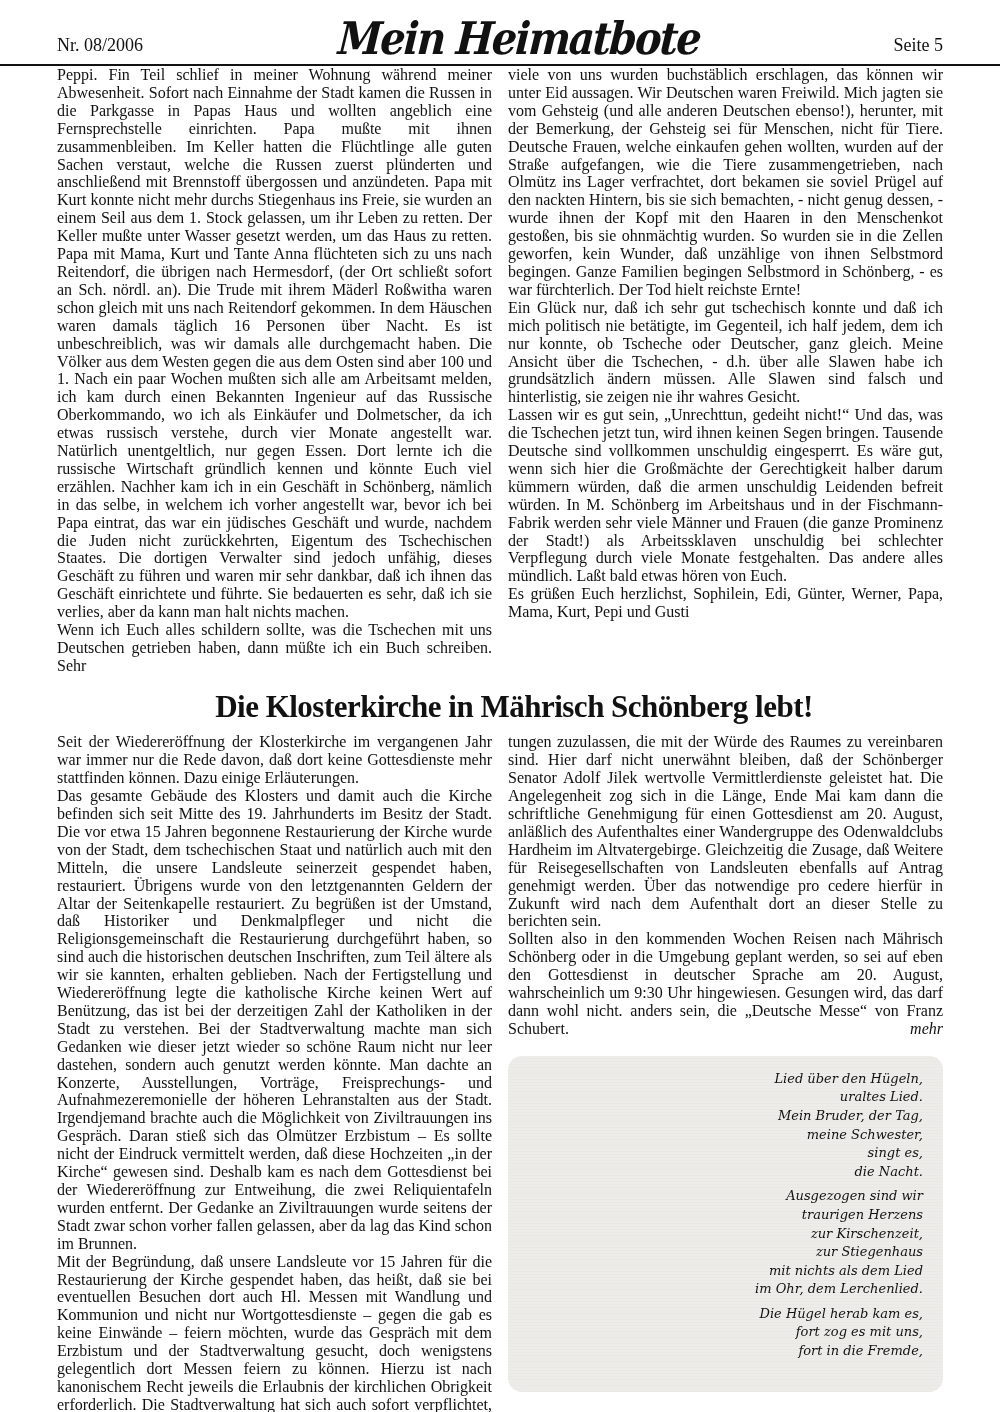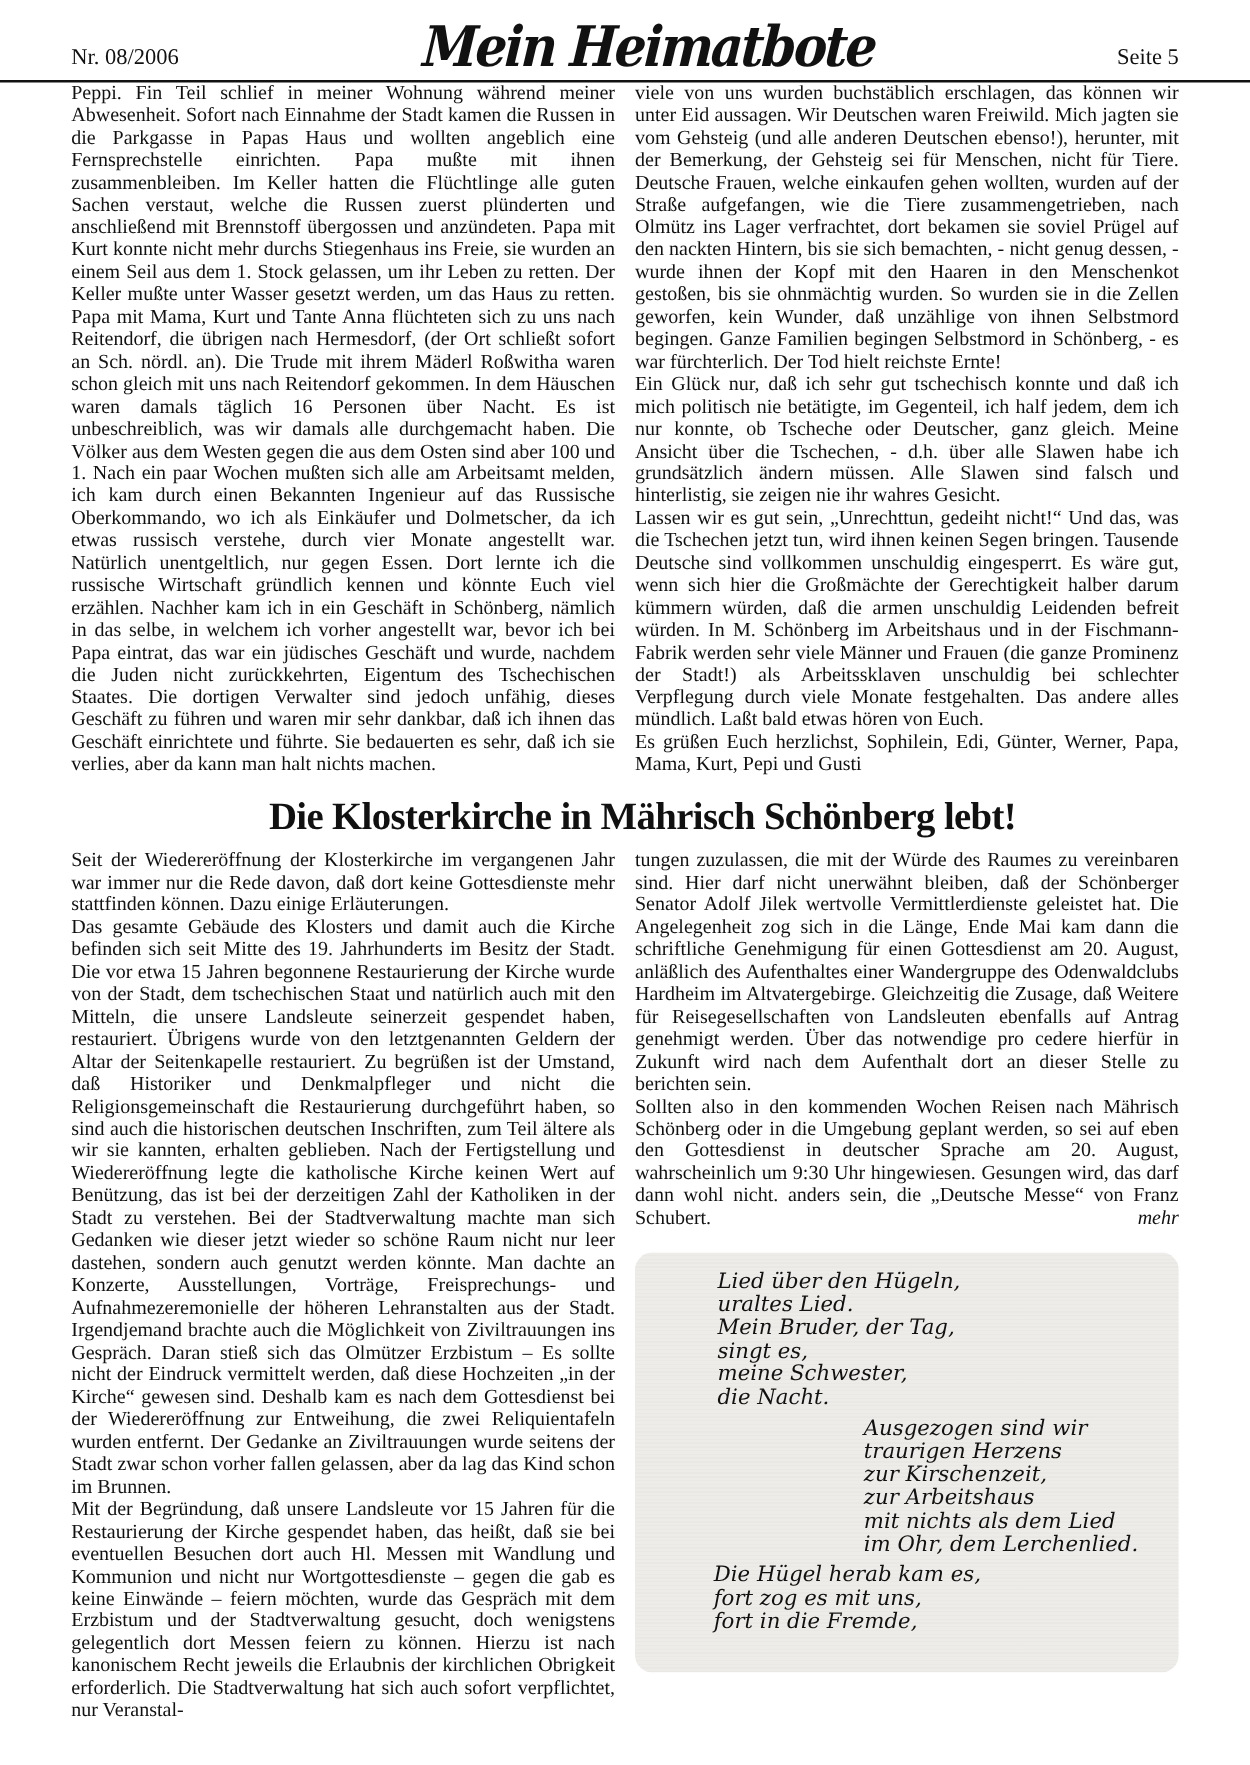--- a/index.html
+++ b/index.html
@@ -43,41 +43,42 @@
     background-image:repeating-linear-gradient(0deg, rgba(0,0,0,0.015) 0 1px, rgba(255,255,255,0.02) 1px 3px);
     padding:14px 20px 22px 20px; min-height:336px; box-sizing:border-box;
   }
   .poem-title {
     text-align:center; font-family:"DejaVu Serif", serif;
     font-weight:bold; font-style:italic; font-size:27px;
     letter-spacing:1px; margin:2px 0 14px 0;
   }
   .poem-line, .poem-author {
     font-family:"DejaVu Serif", serif; font-style:italic;
-    font-size:17px; line-height:18.6px; white-space:nowrap;
+    font-size:13px; line-height:18.6px; white-space:nowrap;text-align:right;
   }
   .stanza { margin:0; }
   .s1 { margin-left:46px; margin-bottom:6px; }
   .s2 { margin-left:163px; margin-bottom:6px; }
   .s3 { margin-left:43px; }
 </style>
 </head>
 <body>
 
 <div class="page">
 
   <div class="hdr">
     <span class="issue">Nr. 08/2006</span>
     <span class="masthead">Mein Heimatbote</span>
     <span class="pageno">Seite 5</span>
   </div>
 
   <div class="cols article1">
     <div class="col">
         <p class="body-p">Peppi. Fin Teil schlief in meiner Wohnung während meiner Abwesenheit. Sofort nach Einnahme der Stadt kamen die Russen in die Parkgasse in Papas Haus und wollten angeblich eine Fernsprechstelle einrichten. Papa mußte mit ihnen zusammenbleiben. Im Keller hatten die Flüchtlinge alle guten Sachen verstaut, welche die Russen zuerst plünderten und anschließend mit Brennstoff übergossen und anzündeten. Papa mit Kurt konnte nicht mehr durchs Stiegenhaus ins Freie, sie wurden an einem Seil aus dem 1. Stock gelassen, um ihr Leben zu retten. Der Keller mußte unter Wasser gesetzt werden, um das Haus zu retten. Papa mit Mama, Kurt und Tante Anna flüchteten sich zu uns nach Reitendorf, die übrigen nach Hermesdorf, (der Ort schließt sofort an Sch. nördl. an). Die Trude mit ihrem Mäderl Roßwitha waren schon gleich mit uns nach Reitendorf gekommen. In dem Häuschen waren damals täglich 16 Personen über Nacht. Es ist unbeschreiblich, was wir damals alle durchgemacht haben. Die Völker aus dem Westen gegen die aus dem Osten sind aber 100 und 1. Nach ein paar Wochen mußten sich alle am Arbeitsamt melden, ich kam durch einen Bekannten Ingenieur auf das Russische Oberkommando, wo ich als Einkäufer und Dolmetscher, da ich etwas russisch verstehe, durch vier Monate angestellt war. Natürlich unentgeltlich, nur gegen Essen. Dort lernte ich die russische Wirtschaft gründlich kennen und könnte Euch viel erzählen. Nachher kam ich in ein Geschäft in Schönberg, nämlich in das selbe, in welchem ich vorher angestellt war, bevor ich bei Papa eintrat, das war ein jüdisches Geschäft und wurde, nachdem die Juden nicht zurückkehrten, Eigentum des Tschechischen Staates. Die dortigen Verwalter sind jedoch unfähig, dieses Geschäft zu führen und waren mir sehr dankbar, daß ich ihnen das Geschäft einrichtete und führte. Sie bedauerten es sehr, daß ich sie verlies, aber da kann man halt nichts machen.</p>
+        <p class="body-p">Wenn ich Euch alles schildern sollte, was die Tschechen mit uns Deutschen getrieben haben, dann müßte ich ein Buch schreiben. Sehr</p>
       </div>
     <div class="col">
         <p class="body-p">viele von uns wurden buchstäblich erschlagen, das können wir unter Eid aussagen. Wir Deutschen waren Freiwild. Mich jagten sie vom Gehsteig (und alle anderen Deutschen ebenso!), herunter, mit der Bemerkung, der Gehsteig sei für Menschen, nicht für Tiere. Deutsche Frauen, welche einkaufen gehen wollten, wurden auf der Straße aufgefangen, wie die Tiere zusammengetrieben, nach Olmütz ins Lager verfrachtet, dort bekamen sie soviel Prügel auf den nackten Hintern, bis sie sich bemachten, - nicht genug dessen, - wurde ihnen der Kopf mit den Haaren in den Menschenkot gestoßen, bis sie ohnmächtig wurden. So wurden sie in die Zellen geworfen, kein Wunder, daß unzählige von ihnen Selbstmord begingen. Ganze Familien begingen Selbstmord in Schönberg, - es war fürchterlich. Der Tod hielt reichste Ernte!</p>
         <p class="body-p">Ein Glück nur, daß ich sehr gut tschechisch konnte und daß ich mich politisch nie betätigte, im Gegenteil, ich half jedem, dem ich nur konnte, ob Tscheche oder Deutscher, ganz gleich. Meine Ansicht über die Tschechen, - d.h. über alle Slawen habe ich grundsätzlich ändern müssen. Alle Slawen sind falsch und hinterlistig, sie zeigen nie ihr wahres Gesicht.</p>
         <p class="body-p">Lassen wir es gut sein, „Unrechttun, gedeiht nicht!“ Und das, was die Tschechen jetzt tun, wird ihnen keinen Segen bringen. Tausende Deutsche sind vollkommen unschuldig eingesperrt. Es wäre gut, wenn sich hier die Großmächte der Gerechtigkeit halber darum kümmern würden, daß die armen unschuldig Leidenden befreit würden. In M. Schönberg im Arbeitshaus und in der Fischmann-Fabrik werden sehr viele Männer und Frauen (die ganze Prominenz der Stadt!) als Arbeitssklaven unschuldig bei schlechter Verpflegung durch viele Monate festgehalten. Das andere alles mündlich. Laßt bald etwas hören von Euch.</p>
         <p class="body-p">Es grüßen Euch herzlichst, Sophilein, Edi, Günter, Werner, Papa, Mama, Kurt, Pepi und Gusti</p>
       </div>
   </div>
 
   <h1 class="headline">Die Klosterkirche in Mährisch Schönberg lebt!</h1>
@@ -97,29 +98,29 @@
       <p class="body-p last-p">
         <span>Sollten also in den kommenden Wochen Reisen nach Mährisch Schönberg oder in die Umgebung geplant werden, so sei auf eben den Gottesdienst in deutscher Sprache am 20. August, wahrscheinlich um 9:30 Uhr hingewiesen. Gesungen wird, das darf dann wohl nicht. anders sein, die „Deutsche Messe“ von Franz Schubert.</span>
         <span class="sig">mehr</span>
       </p>
 
       <div class="poem-box">
         <div class="stanza s1">
             <div class="poem-line">Lied über den Hügeln,</div>
             <div class="poem-line">uraltes Lied.</div>
             <div class="poem-line">Mein Bruder, der Tag,</div>
+            <div class="poem-line">meine Schwester,</div>
             <div class="poem-line">singt es,</div>
-            <div class="poem-line">meine Schwester,</div>
             <div class="poem-line">die Nacht.</div>
           </div>
         <div class="stanza s2">
             <div class="poem-line">Ausgezogen sind wir</div>
             <div class="poem-line">traurigen Herzens</div>
             <div class="poem-line">zur Kirschenzeit,</div>
-            <div class="poem-line">zur Arbeitshaus</div>
+            <div class="poem-line">zur Stiegenhaus</div>
             <div class="poem-line">mit nichts als dem Lied</div>
             <div class="poem-line">im Ohr, dem Lerchenlied.</div>
           </div>
         <div class="stanza s3">
             <div class="poem-line">Die Hügel herab kam es,</div>
             <div class="poem-line">fort zog es mit uns,</div>
             <div class="poem-line">fort in die Fremde,</div>
           </div>
 
       </div>

